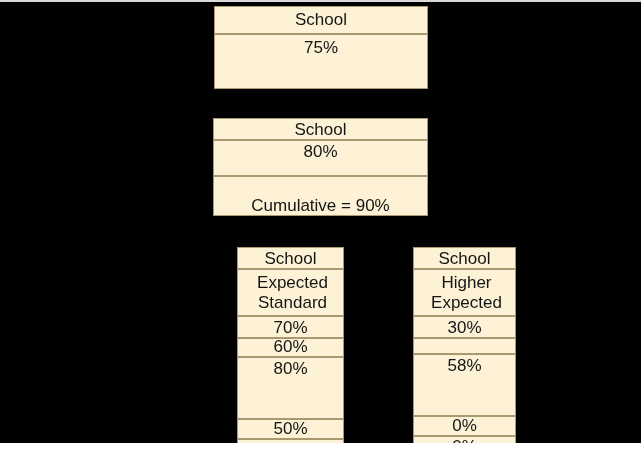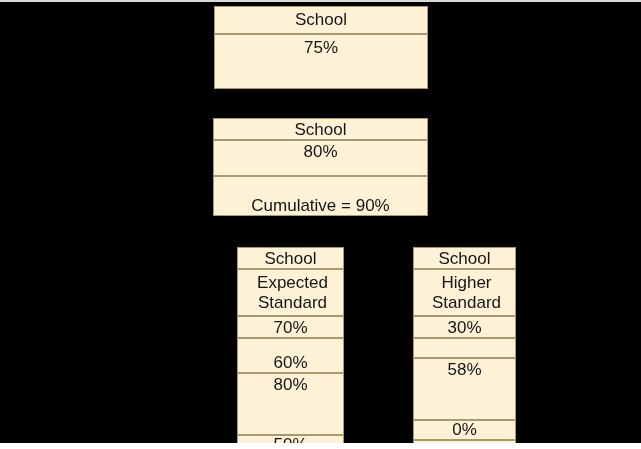--- a/index.html
+++ b/index.html
@@ -50,21 +50,21 @@
   
   #table-school-80 { left: 213px; top: 116px; width: 215px; }
   #table-school-80 td.r-head { height: 21px; padding-top: 3px; }
   #table-school-80 td.r-val  { height: 36px; padding-top: 3px; }
   #table-school-80 td.r-cum  { height: 40px; padding-top: 21px; }
 
   
   .btm td.r-head     { height: 21px; padding-top: 3px; }
   .btm td.r-sub      { height: 45px; padding-top: 3px; }
   .btm td.r-a        { height: 22px; padding-top: 3px; }
-  .btm td.r-b        { height: 16px; padding-top: 16px; margin-top: 39px; }
+  .btm td.r-b        { height: 16px; padding-top: 0px; margin-top: 39px; }
   .btm td.r-c        { height: 62px; padding-top: 3px; }
   .btm td.r-d        { height: 19px; padding-top: 1px; }
   .btm td.r-e        { height: 20px; padding-top: 2px; }
 
   #table-expected { left: 237px; top: 245px; width: 107px; }
   #table-higher   { left: 413px; top: 245px; width: 103px; }
 </style>
 </head>
 <body>
 
@@ -120,21 +120,21 @@
       </tr>
     </tbody>
   </table>
 
   <table class="tbl btm" id="table-higher">
     <tbody>
       <tr>
         <td class="r-head">School</td>
       </tr>
       <tr>
-        <td class="r-sub two-line">Higher Standard</td>
+        <td class="r-sub two-line">Higher Expected</td>
       </tr>
       <tr>
         <td class="r-a">30%</td>
       </tr>
       <tr>
         <td class="r-b blank"></td>
       </tr>
       <tr>
         <td class="r-c">58%</td>
       </tr>

